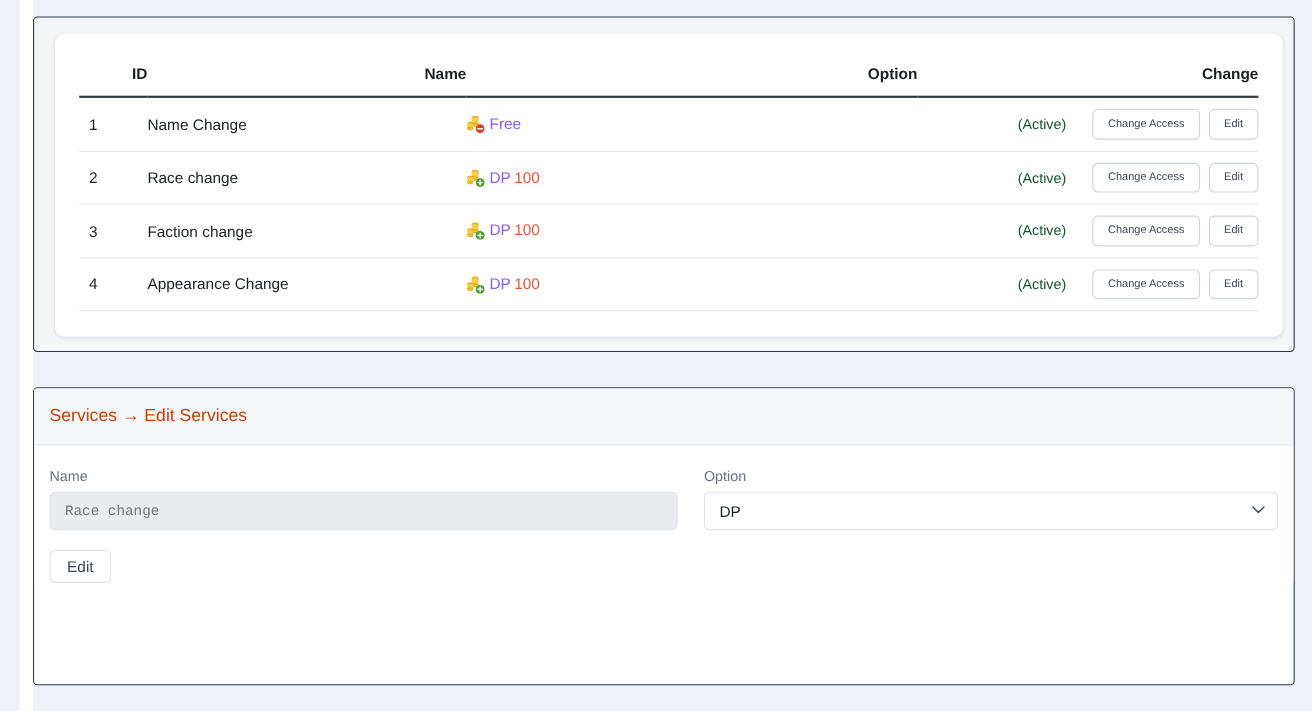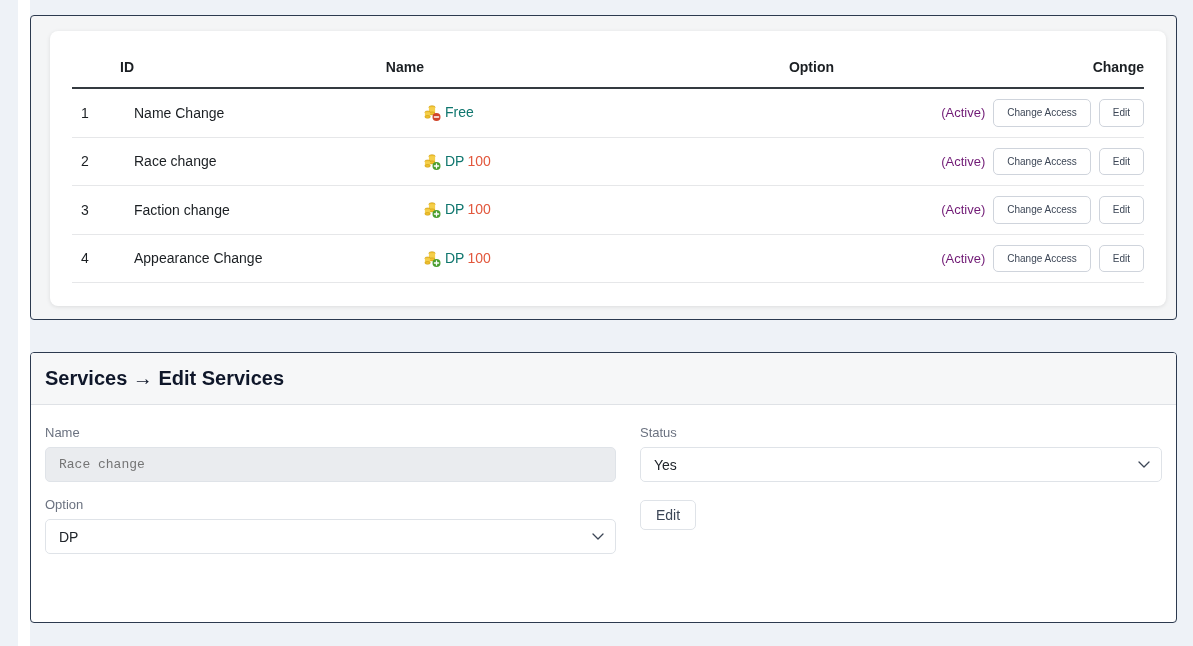--- a/index.html
+++ b/index.html
@@ -96,34 +96,34 @@
   .coin-icon {
     display: inline-block;
     vertical-align: -4px;
     width: 17px;
     height: 17px;
     margin-right: 4px;
     position: relative;
   }
   .coin-icon svg { display: block; }
 
-  .opt-label { color: #0f766e; }
+  .opt-label { color: #8b5cf6; }
   .opt-amount { color: #e2573c; margin-left: 3px; }
 
   
   .actions-wrap {
     display: flex;
     align-items: center;
     justify-content: flex-end;
     gap: 0;
   }
   .status-active {
-    color: #701a75;
+    color: #14532d;
     font-size: 13px;
-    margin-right: 8px;
+    margin-right: 24px;
     white-space: nowrap;
   }
   .btn {
     font-family: "Liberation Sans", sans-serif;
     font-size: 10px;
     color: #3c4656;
     background: #ffffff;
     border: 1px solid #cfd4dc;
     border-radius: 5px;
     padding: 6px 13px;
@@ -136,23 +136,22 @@
   
   .form-head {
     height: 52px;
     background: #f6f7f8;
     border-bottom: 1px solid #dfe2e6;
     display: flex;
     align-items: center;
     padding-left: 14px;
   }
   .breadcrumb {
-    font-size: 20px;
-    color: #0f172a;
-    font-weight: bold;
+    font-size: 16px;
+    color: #c2410c;
   }
   .form-body {
     padding: 20px 14px 0 14px;
     background: #ffffff;
   }
   .form-grid {
     display: grid;
     grid-template-columns: 571px 1fr;
     column-gap: 24px;
     row-gap: 0;
@@ -323,31 +322,20 @@
     <span class="breadcrumb">Services → Edit Services</span>
   </div>
   <div class="form-body">
     <div class="form-grid">
 
       <div class="field">
         <label class="field-label">Name</label>
         <input class="input readonly" type="text" readonly="" placeholder="Race change" style="">
       </div>
 
-      <div class="field">
-        <label class="field-label">Status</label>
-        <div class="select-wrap">
-          <select class="input" id="status-select"><option>Yes</option><option>No</option></select>
-          <span class="chev">
-            <svg width="12" height="8" viewBox="0 0 12 8" fill="none">
-              <path d="M1 1.5 L6 6.5 L11 1.5" stroke="#3c4656" stroke-width="1.3" fill="none" stroke-linecap="round" stroke-linejoin="round"></path>
-            </svg>
-          </span>
-        </div>
-      </div>
 
       <div class="field">
         <label class="field-label">Option</label>
         <div class="select-wrap">
           <select class="input" id="option-select"><option>DP</option><option>Free</option></select>
           <span class="chev">
             <svg width="12" height="8" viewBox="0 0 12 8" fill="none">
               <path d="M1 1.5 L6 6.5 L11 1.5" stroke="#3c4656" stroke-width="1.3" fill="none" stroke-linecap="round" stroke-linejoin="round"></path>
             </svg>
           </span>

